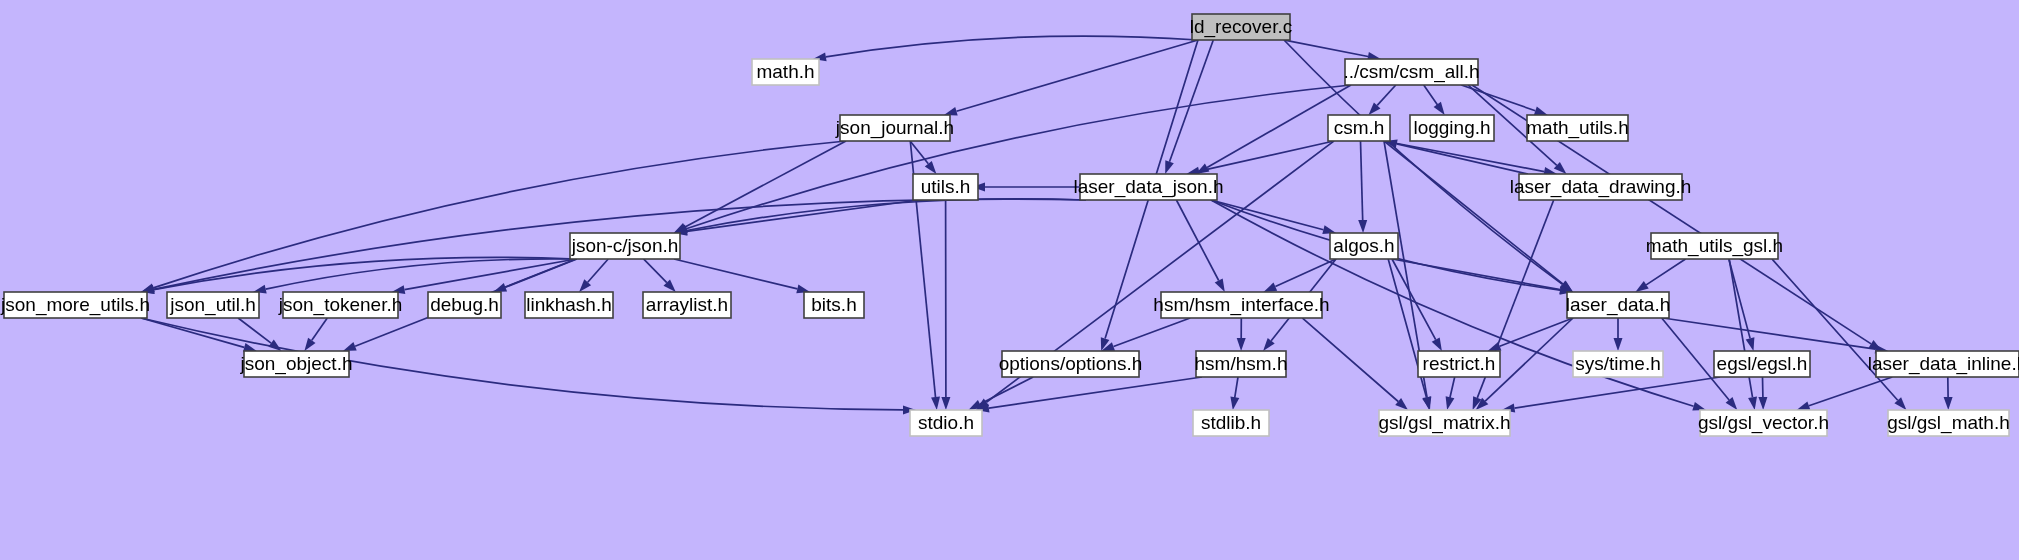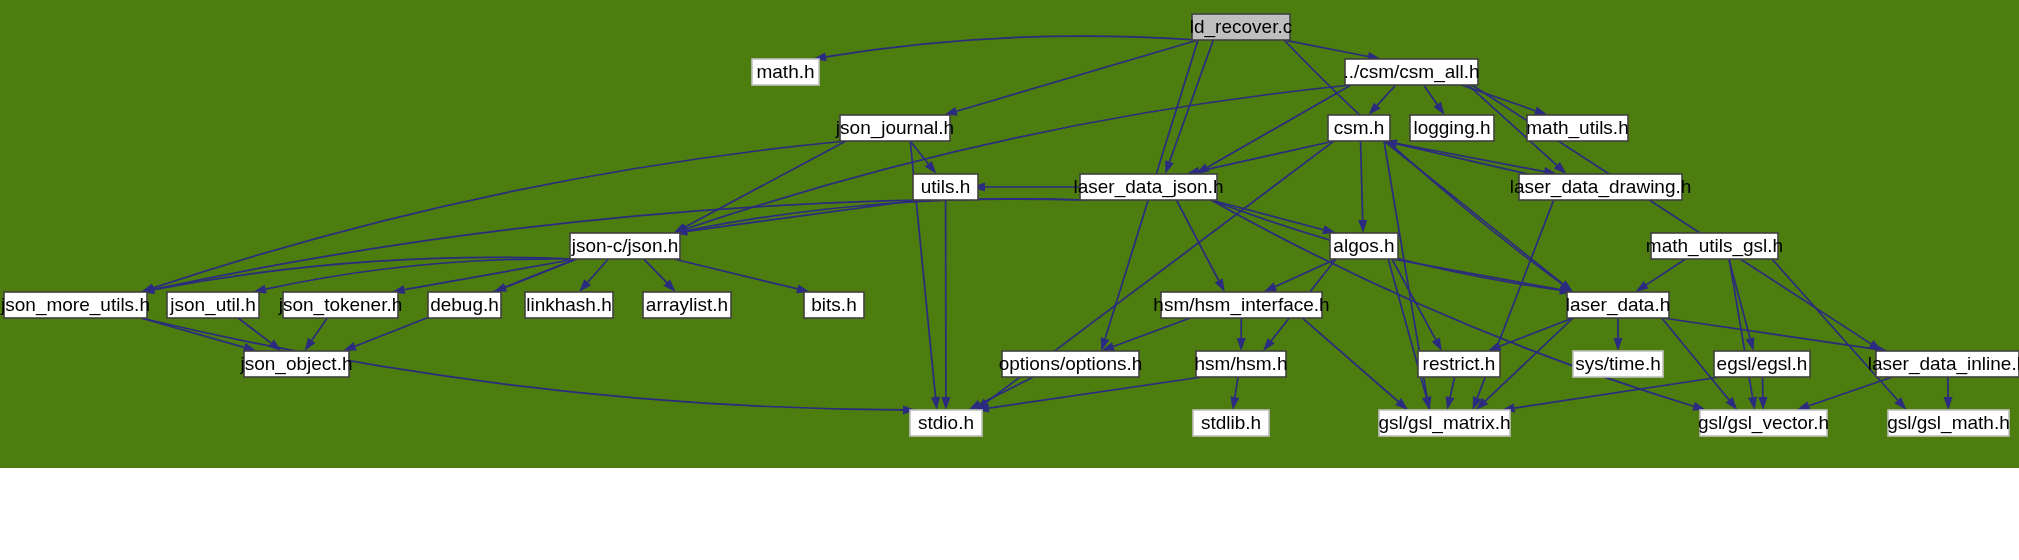--- a/index.html
+++ b/index.html
@@ -9,22 +9,22 @@
   }
   body {
     width: 2019px;
     height: 560px;
     font-family: "Liberation Sans", sans-serif;
     overflow: hidden;
   }
   #graph-root {
     position: relative;
     width: 2019px;
-    height: 468px;
-    background: #4d7c0f;
+    height: 560px;
+    background: #c4b5fd;
   }
   svg#graph-svg {
     position: absolute;
     top: 0; left: 0;
     width: 2019px;
     height: 560px;
     display: block;
   }
   .node-rect {
     stroke-width: 1.6px;

